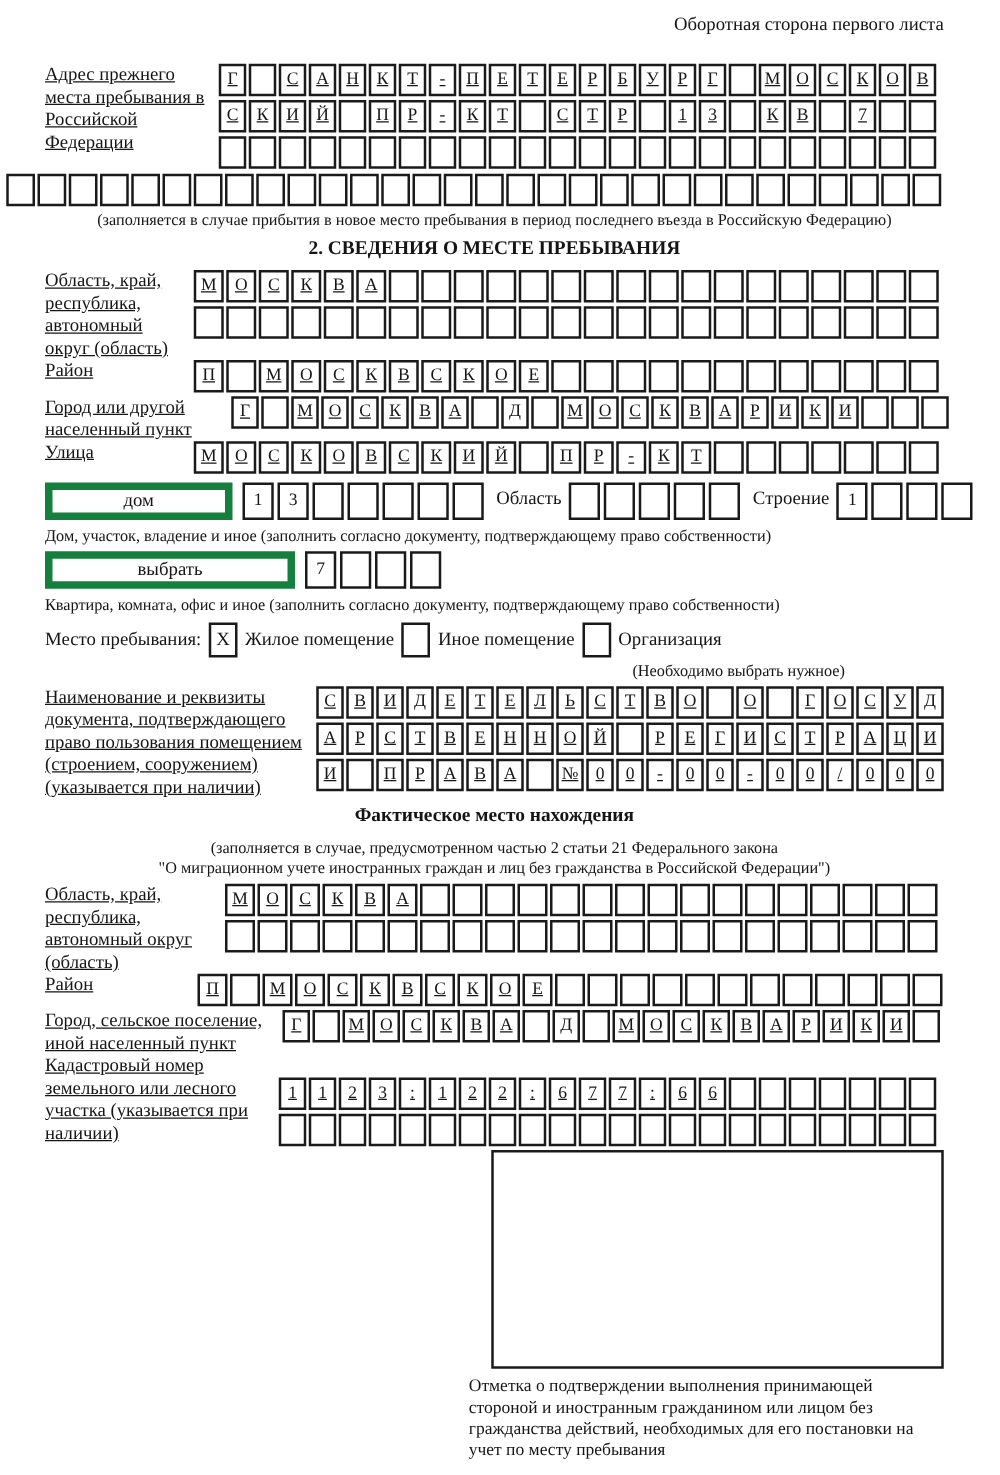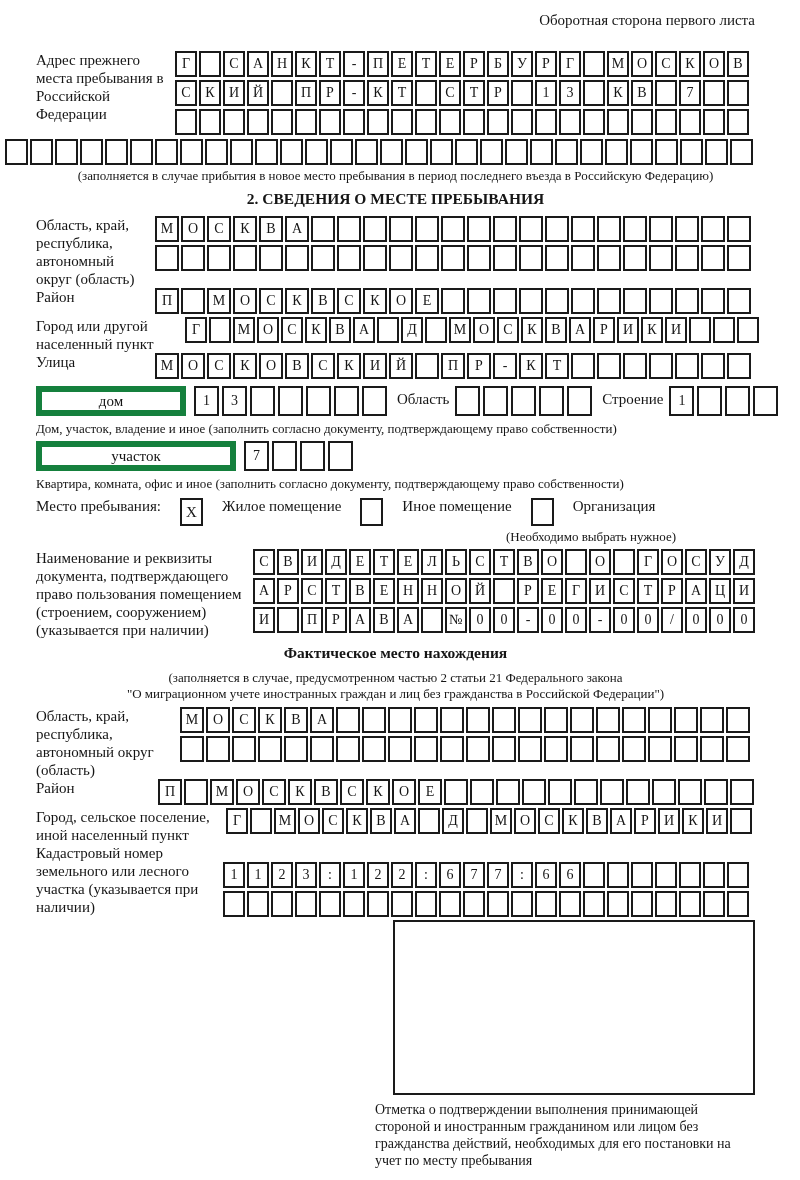--- a/index.html
+++ b/index.html
@@ -2,42 +2,42 @@
 <html><head>
 <meta charset="utf-8">
 <style>
   html,body{margin:0;padding:0;}
   body{
     width:800px;height:1180px;overflow:hidden;background:#ffffff;color:#151515;
     font-family:"Liberation Serif", serif;
   }
   .page{padding:12px 45px 0 36px;box-sizing:border-box;width:800px;height:1041px;}
   .note{text-align:right;font-size:15px;margin-bottom:22px;}
-  .frow{display:flex;align-items:flex-start;}
+  .frow{display:flex;align-items:flex-start;text-decoration:underline;}
   .label{font-size:15px;line-height:18px;flex-shrink:0;padding-right:4px;box-sizing:border-box;}
   .lw1{width:139px}.lw2{width:119px}.lw3{width:149px}.lw4{width:217px}
   .lw5{width:144px}.lw6{width:122px}.lw7{width:190px}.lw8{width:187px}
   .cells{display:flex;gap:2px;margin-bottom:3px;}
   .cell{
     box-sizing:border-box;flex-shrink:0;width:22px;height:26px;border:2px solid #1a1a1a;
     display:flex;align-items:center;justify-content:center;font-size:14px;background:#fff;
   }
   .p26 .cell{width:24px}
   .p25 .cell{width:23px}
   .fullrow{margin-left:-31px;margin-top:1px;}
   .caption{font-size:13px;line-height:16px;}
   .center{text-align:center;}
   .sec-title{font-weight:bold;font-size:15.5px;text-align:center;margin:6px 0 8px;}
   .house-row{display:flex;align-items:flex-start;margin:4px 0 2px;}
   .field-box{box-sizing:border-box;border:6px solid #15803d;height:30px;display:flex;align-items:center;justify-content:center;font-size:15px;background:#fff;flex-shrink:0;}
   .big{gap:3px}
   .big .cell{width:25px;height:30px;}
   .inline-label{font-size:15px;padding:5px 6px 0 10px;flex-shrink:0;}
   .gap8{width:8px;flex-shrink:0}
-  .stay-row{display:flex;gap:19px;font-size:15px;margin-top:6px;}
+  .stay-row{display:flex;align-items:center;gap:6px;font-size:15px;margin-top:6px;}
   .chk{margin-bottom:0}
   .chk .cell{width:23px;height:28px;font-size:15px;}
   .hint{margin:3px 0 4px;}
   .doc-block{margin-top:4px;}
   .cad-cells{padding-top:18px;}
   .confirm-box{width:362px;height:175px;border:2px solid #1a1a1a;margin-left:auto;box-sizing:border-box;background:#fff;}
   .confirm-caption{width:380px;margin:6px 0 0 auto;text-align:left;font-size:14px;line-height:17px;}
   .mt6{margin-top:5px}
 </style>
 </head>
@@ -334,21 +334,21 @@
     <div class="cells big">
         <span class="cell">1</span>
         <span class="cell"></span>
         <span class="cell"></span>
         <span class="cell"></span>
       </div>
   </div>
   <div class="caption">Дом, участок, владение и иное (заполнить согласно документу, подтверждающему право собственности)</div>
 
   <div class="house-row">
-    <div class="field-box" style="width:200px">участок</div>
+    <div class="field-box" style="width:200px">выбрать</div>
     <div class="gap8"></div>
     <div class="cells big">
         <span class="cell">7</span>
         <span class="cell"></span>
         <span class="cell"></span>
         <span class="cell"></span>
       </div>
   </div>
   <div class="caption">Квартира, комната, офис и иное (заполнить согласно документу, подтверждающему право собственности)</div>
 

